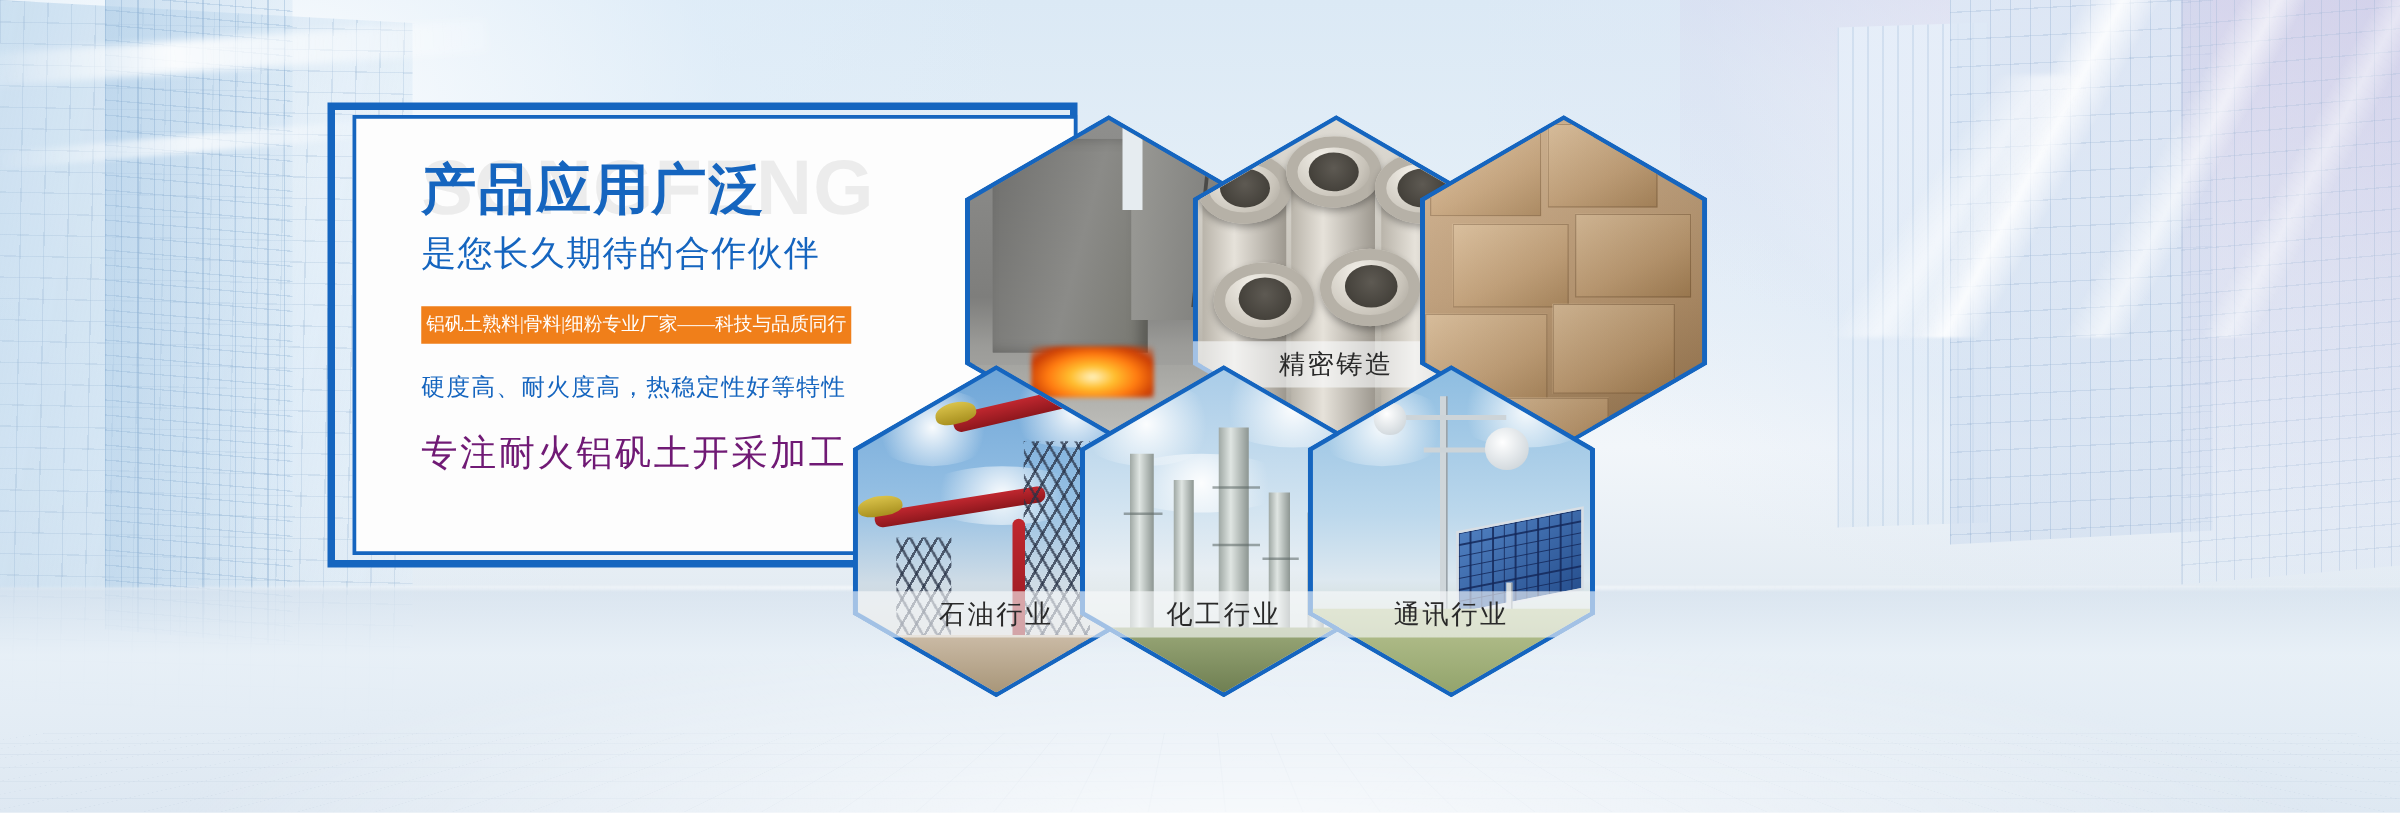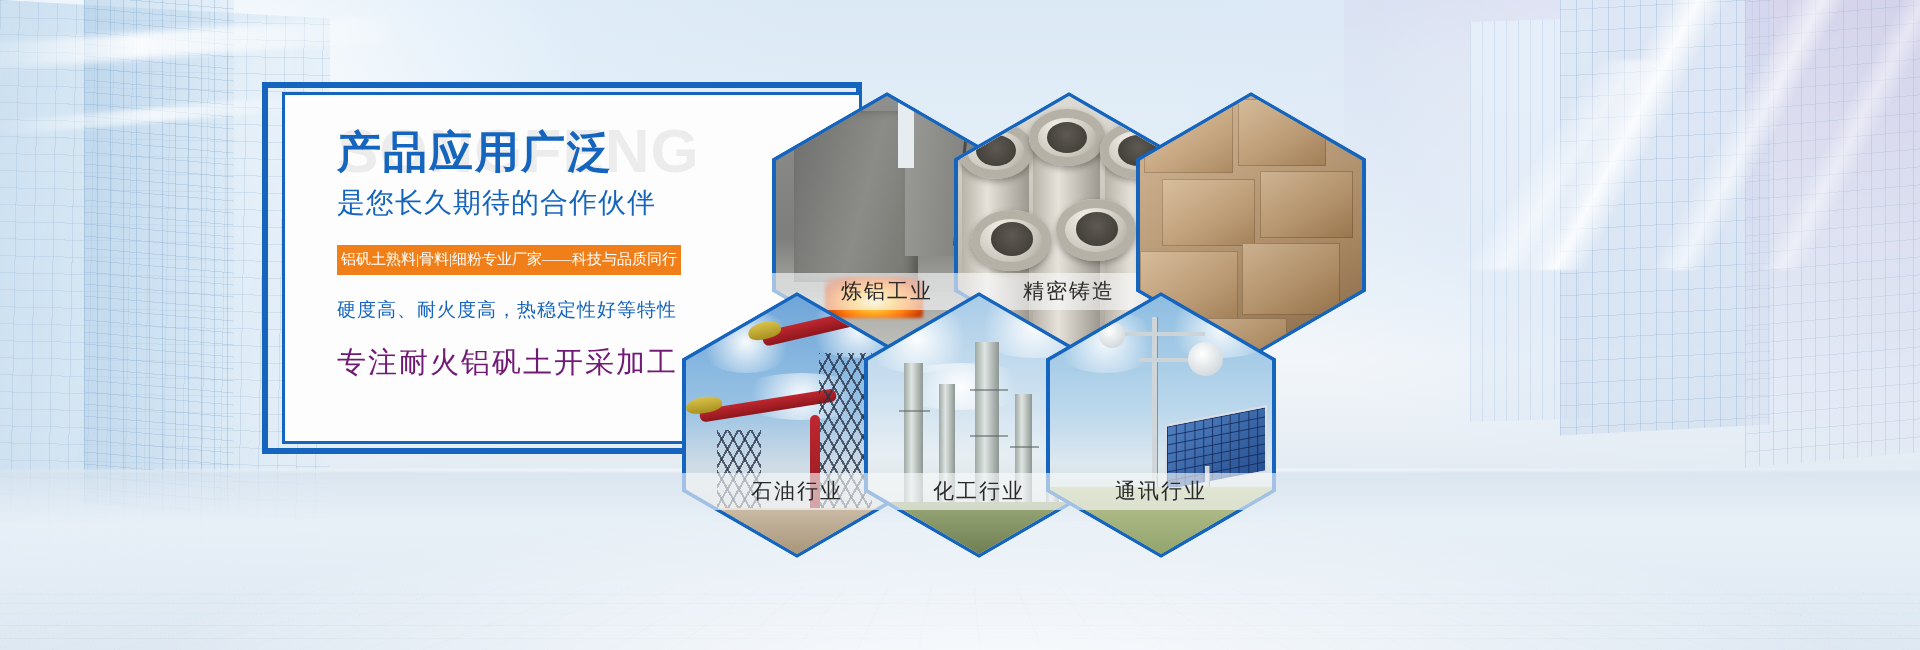--- a/index.html
+++ b/index.html
@@ -410,21 +410,20 @@
       <div class="hex-img">
         <div class="ph-alu">
           <div class="slab"></div>
             <div class="slab2"></div>
             <div class="gap"></div>
           <div class="pipe"></div>
             <div class="floor"></div>
             <div class="molten"></div>
         </div>
       </div>
-      <div class="hex-label">炼铝工业</div>
     </div>
 
     <div class="hex" style="left:290px; top:6px;">
       <div class="hex-border"></div>
       <div class="hex-img">
         <div class="ph-cast">
           <div class="tube" style="left:2%;  top:18%; width:30%; height:82%;"></div>
           <div class="tube" style="left:34%; top:12%; width:30%; height:88%;"></div>
           <div class="tube" style="left:66%; top:18%; width:32%; height:82%;"></div>
           <div class="ring" style="left:0%;  top:10%; width:34%; height:22%;"></div>

